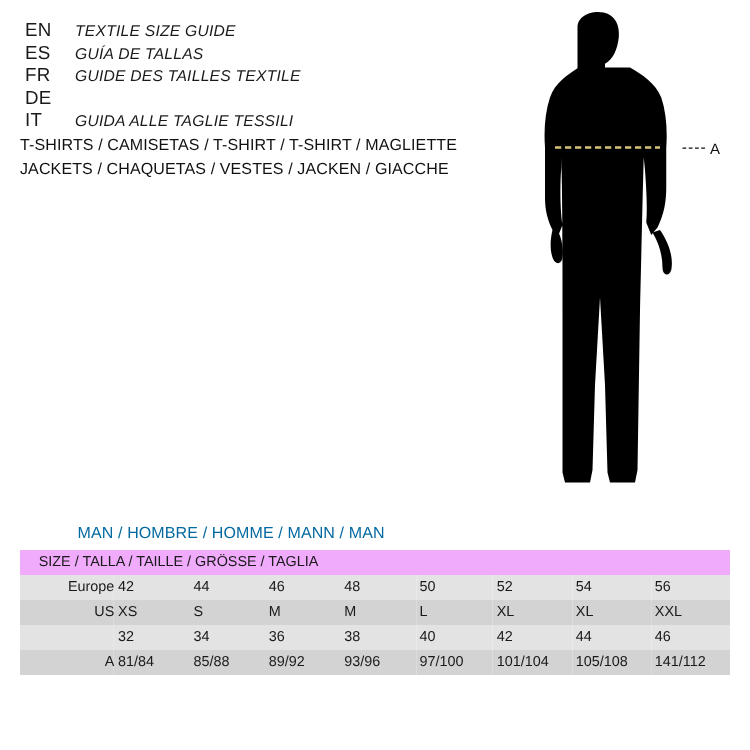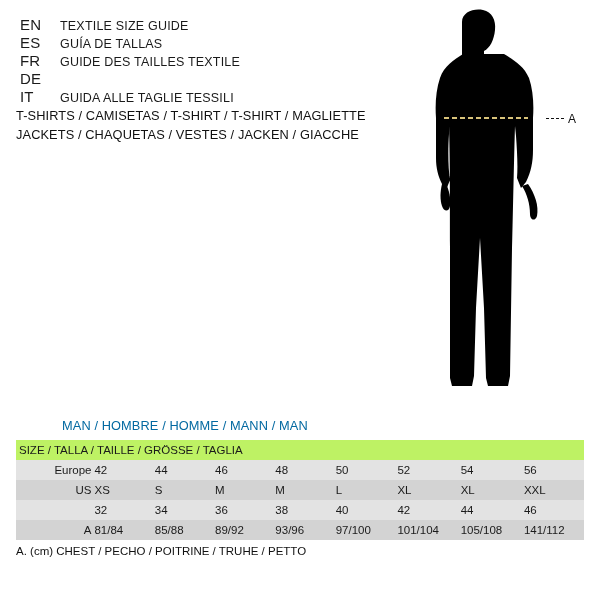--- a/index.html
+++ b/index.html
@@ -34,20 +34,21 @@
     letter-spacing: 0.2px;
   }
   .lang-code {
     width: 40px;
     flex: 0 0 40px;
     font-size: 15px;
     color: #1a1a1a;
   }
   .lang-text {
     white-space: nowrap;
+    font-style: italic;
   }
 
   
   .category-block {
     position: absolute;
     left: 16px;
     top: 108px;
     width: 420px;
   }
   .category-line {
@@ -112,24 +113,24 @@
     height: 20px;
     line-height: 20px;
     text-align: left;
     font-weight: normal;
     vertical-align: middle;
   }
   .size-table col.c0 { width: 86px; }
   .size-table col.cx { width: 68.8px; }
 
   tr.head-row td {
-    background: #bef264;
+    background: #f0abfc;
     color: #1a1a1a;
     font-size: 11.5px;
-    padding-left: 3px;
+    padding-left: 15px;
   }
   tr.row-a td { background: #e3e3e3; }
   tr.row-b td { background: #d3d3d3; }
   tr.row-c td { background: #e3e3e3; }
   tr.row-d td { background: #d3d3d3; }
   .size-table td.label { padding-left: 3px; text-align: right; }
   .size-table td.val { padding-left: 3px; }
 
   
   .footnote {
@@ -275,15 +276,14 @@
         <td class="val">89/92</td>
         <td class="val">93/96</td>
         <td class="val">97/100</td>
         <td class="val">101/104</td>
         <td class="val">105/108</td>
         <td class="val">141/112</td>
       </tr>
     </tbody>
   </table>
 
-  <div class="footnote">A. (cm) CHEST / PECHO / POITRINE / TRUHE / PETTO</div>
 
 </div>
 
 </body></html>

